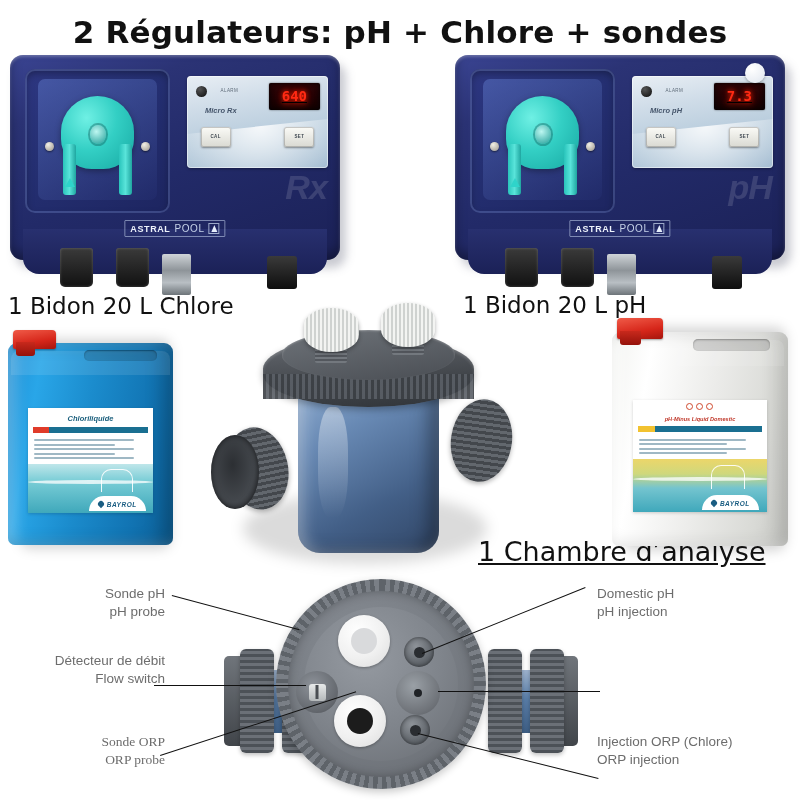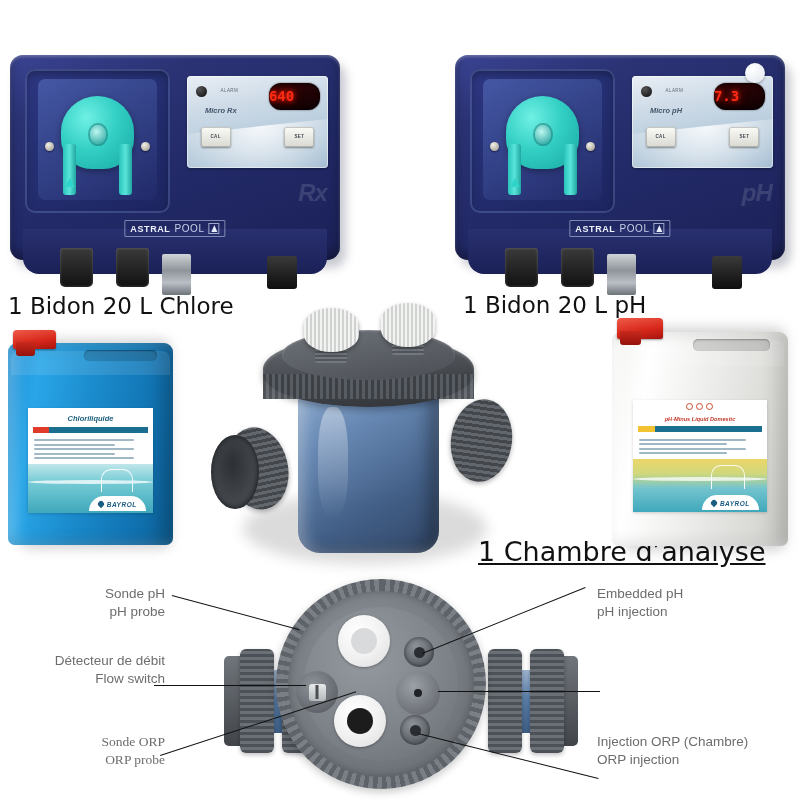--- a/index.html
+++ b/index.html
@@ -117,45 +117,46 @@
   .alarm-txt{
     position:absolute; left:24%; top:14%;
     font-size:4.5px; color:#5d6a78; letter-spacing:.4px;
   }
   .model-txt{
     position:absolute; left:13%; top:33%;
     font-size:7.5px; font-style:italic; font-weight:700; color:#44546a;
   }
   .display{
     position:absolute; right:6%; top:8%; width:36%; height:29%;
-    border-radius:12px;
+    border-radius:2px;
     background:linear-gradient(180deg,#2a0406,#120103);
     box-shadow:inset 0 0 5px rgba(0,0,0,.9), 0 0 2px rgba(0,0,0,.6);
-    display:flex; align-items:center; gap:1px;
+    display:flex; align-items:center; justify-content:center; gap:1px;
     overflow:hidden;
+    text-decoration:underline;
   }
   .seg{
     font-family:"DejaVu Sans Mono", monospace;
     font-weight:700; font-size:14px; line-height:1;
     color:#ff2a13;
     text-shadow:0 0 5px rgba(255,40,10,.95), 0 0 11px rgba(255,20,0,.75);
   }
   .btn-cal, .btn-set{
     position:absolute; top:56%; width:21%; height:21%;
     border-radius:2.5px;
     background:linear-gradient(180deg,#fbfbf7,#d9d9d2);
     box-shadow:0 1px 2px rgba(0,0,0,.4), inset 0 0 0 1px rgba(120,120,120,.4);
     display:flex; align-items:center; justify-content:center;
     font-size:4.5px; font-weight:700; color:#3e4750; letter-spacing:.3px;
   }
   .btn-cal{ left:10%; }
   .btn-set{ right:10%; }
   .ghost-brand{
     position:absolute; right:4%; bottom:26%;
-    font-size:24px; font-weight:700; font-style:italic;
+    font-size:34px; font-weight:700; font-style:italic;
     color:rgba(255,255,255,.13);
     letter-spacing:-1px;
   }
   .astral{
     position:absolute; left:50%; bottom:11%; transform:translateX(-50%);
     display:flex; align-items:center; gap:4px;
     padding:2px 5px;
     border:1px solid rgba(200,215,240,.55);
     border-radius:1px;
   }
@@ -449,20 +450,21 @@
     position:absolute; height:0;
     border-top:1.4px solid #111;
     transform-origin:0 0;
   }
 </style>
 </head>
 <body>
 
 <div id="stage">
 
+  <div class="title-main">2 Régulateurs: pH + Chlore + sondes</div>
 
   <div class="regulator" id="reg-left" style="left:10px; top:55px; width:330px; height:205px;">
     <div class="reg-shadow"></div>
     <div class="reg-body"></div>
     <div class="reg-base"></div>
 
     <div class="pump-door">
       <div class="pump-glass">
         <div class="pump-head"></div>
         <div class="pump-hub"></div>
@@ -678,21 +680,21 @@
     <div>Détecteur de débit</div>
     <div>Flow switch</div>
 
   </div>
   <div class="callout r" style="left:0px; top:733px; width:165px;font-family:Liberation Serif, serif;">
     <div>Sonde ORP</div>
     <div>ORP probe</div>
   </div>
 
   <div class="callout l" style="left:597px; top:585px;">
-    <div>Embedded pH</div>
+    <div>Domestic pH</div>
     <div>pH injection</div>
   </div>
   <div class="callout l" style="left:597px; top:733px;">
-    <div>Injection ORP (Chambre)</div>
+    <div>Injection ORP (Chlore)</div>
     <div>ORP injection</div>
   </div>
 
 </div>
 
 </body></html>

